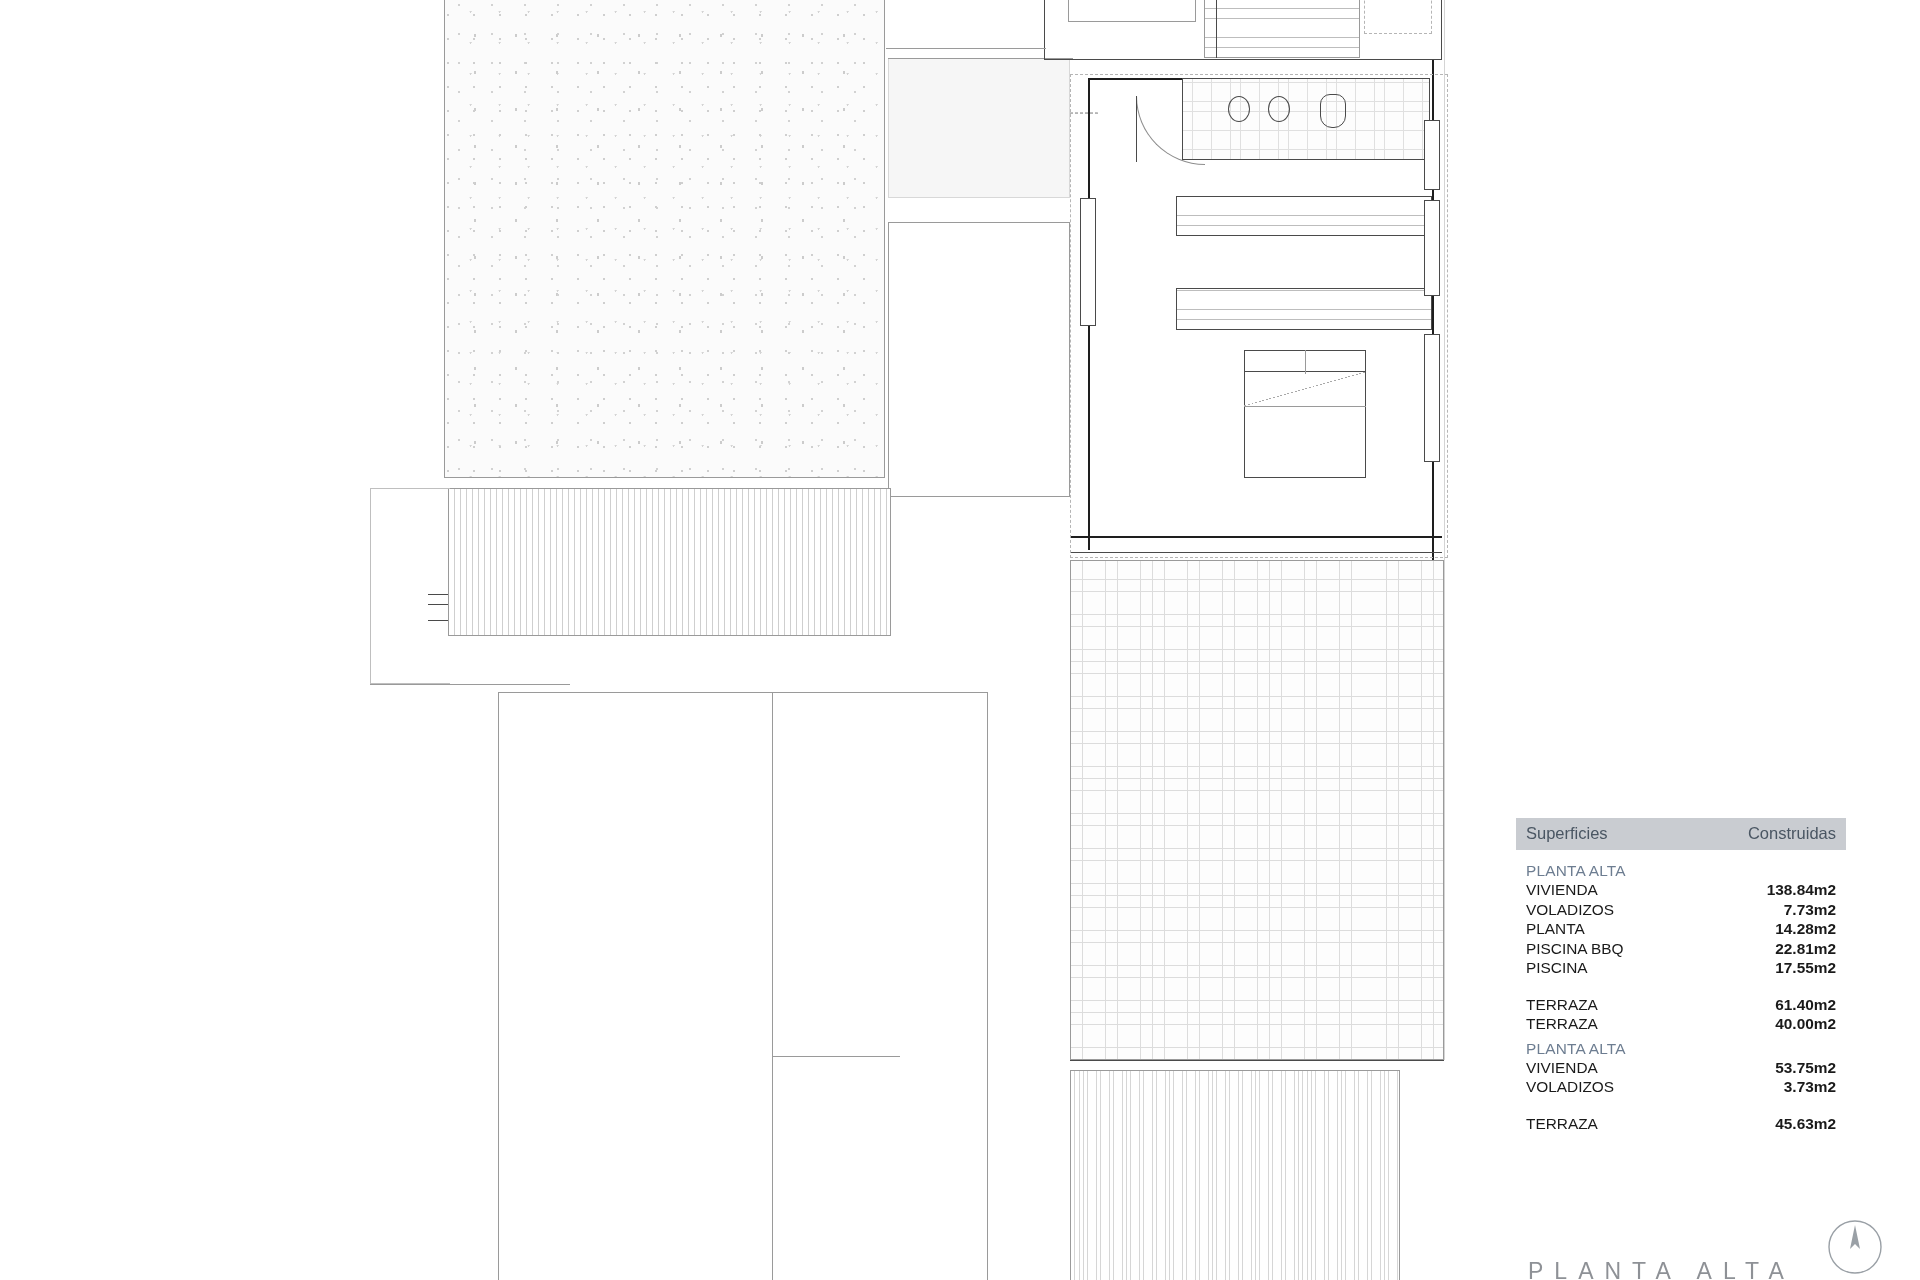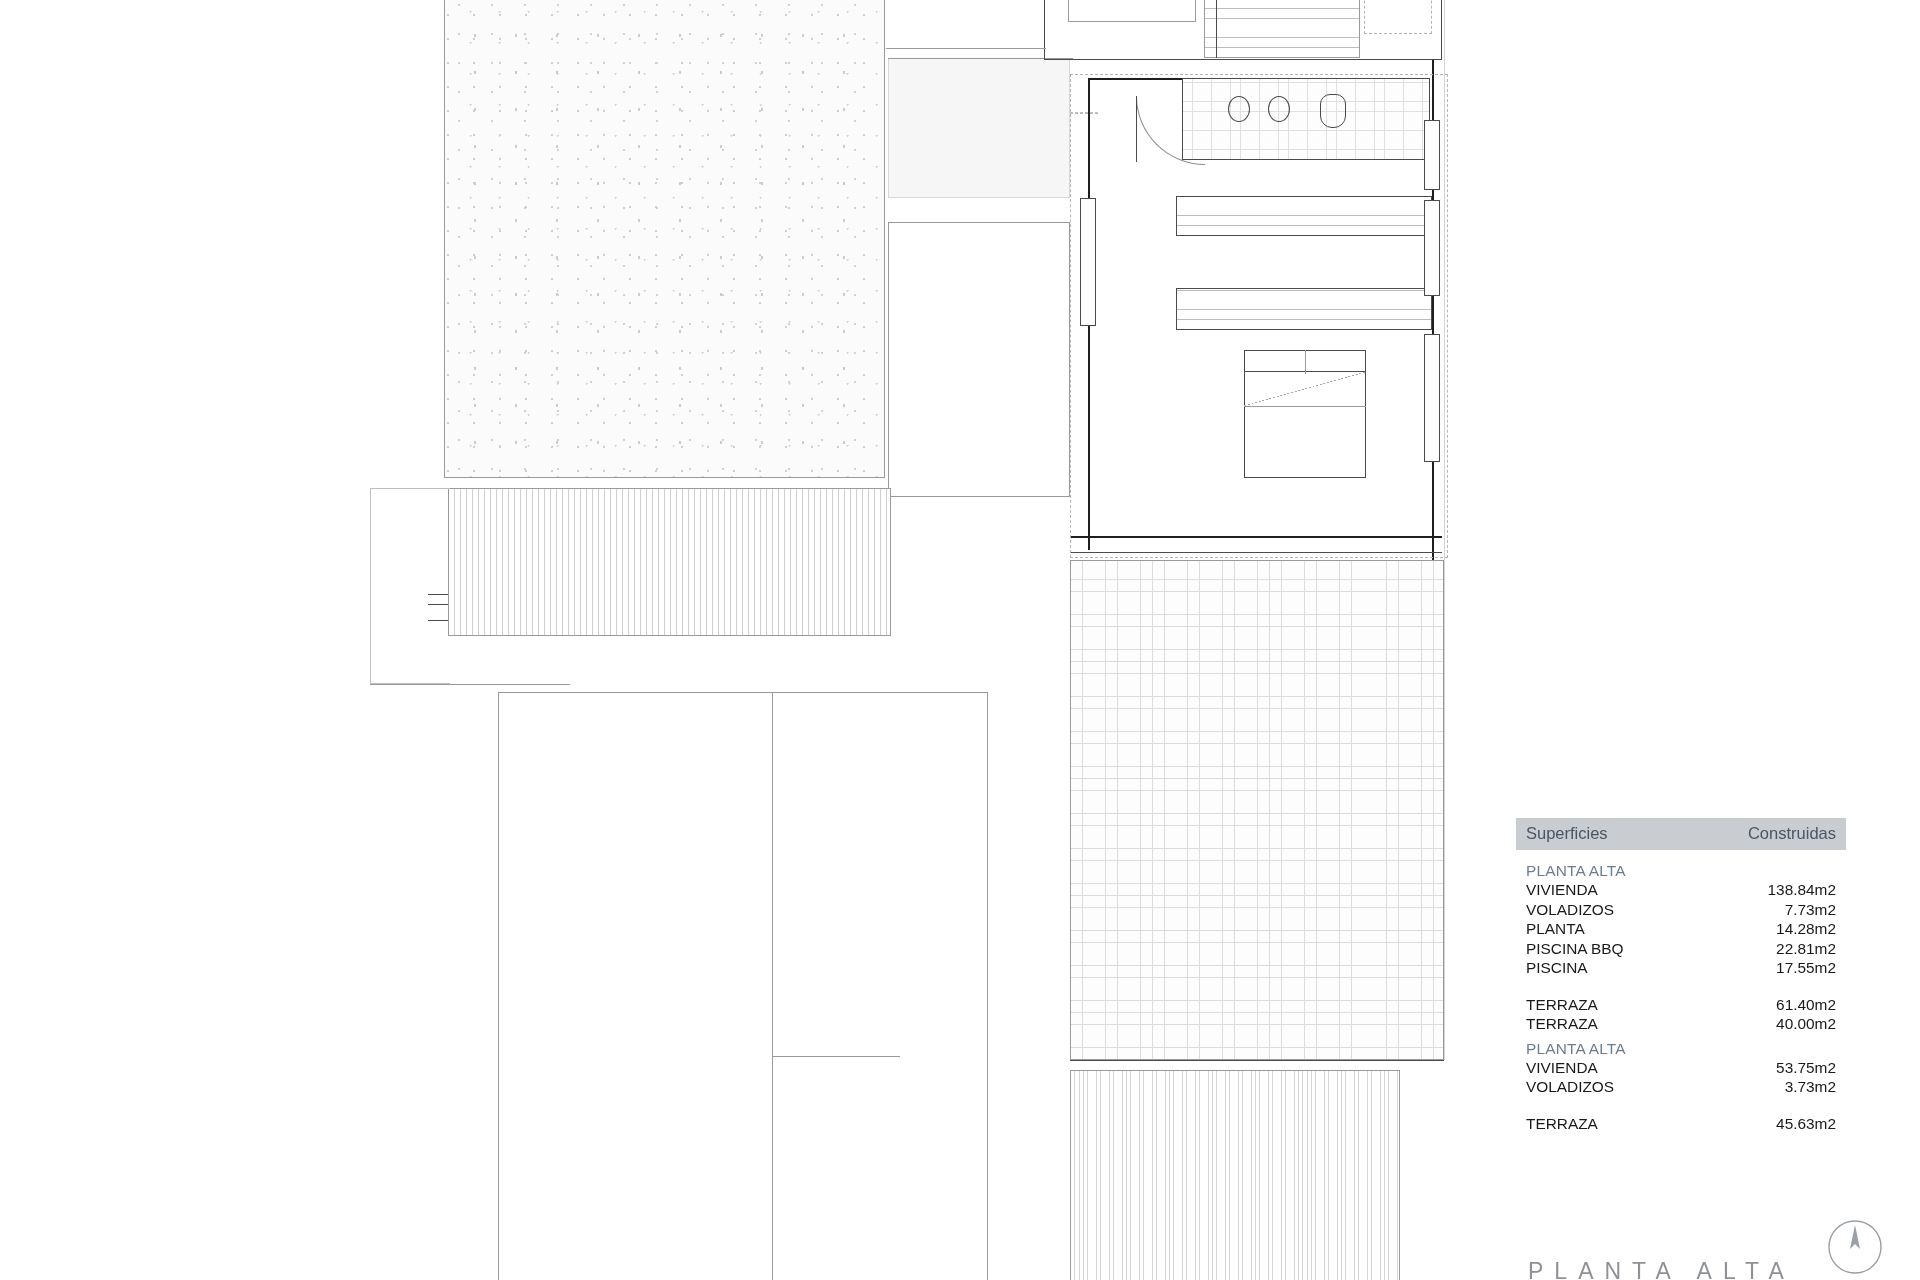--- a/index.html
+++ b/index.html
@@ -59,21 +59,21 @@
   
   .legend{position:absolute;left:1516px;top:818px;width:330px;}
   .legend-head{
     display:flex;justify-content:space-between;align-items:center;
     background:#c9ccd1;color:#4a5663;font-size:16.5px;
     padding:6px 10px 7px 10px;
   }
   .legend-body{padding:6px 10px 0 10px;font-size:15.4px;}
   .lg-section{color:#6d7d91;letter-spacing:.2px;margin-top:6px;}
   .lg-row{display:flex;justify-content:space-between;line-height:19.5px;}
-  .lg-row .val{font-variant-numeric:tabular-nums;}
+  .lg-row .val{font-variant-numeric:tabular-nums;font-weight:bold;}
   .lg-gap{height:17px;}
 
   .title-plan{
     position:absolute;left:1528px;top:1258px;
     font-size:23px;letter-spacing:11px;color:#8e9196;white-space:nowrap;
   }
   .compass{position:absolute;left:1826px;top:1218px;width:58px;height:58px;}
   .compass svg{display:block;}
 </style>
 </head>

